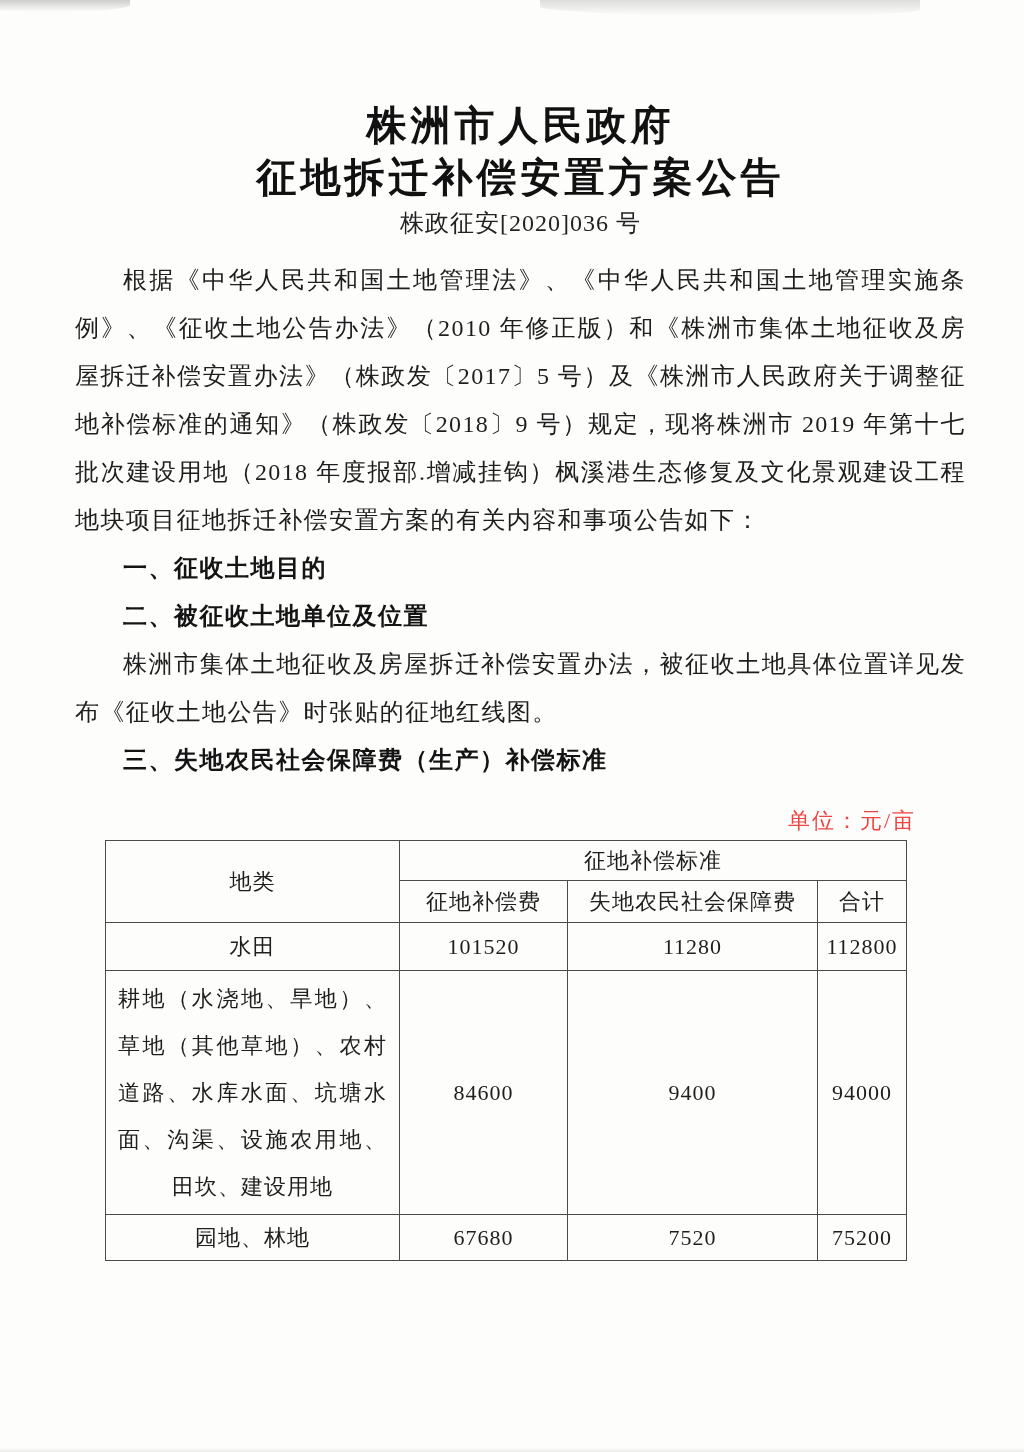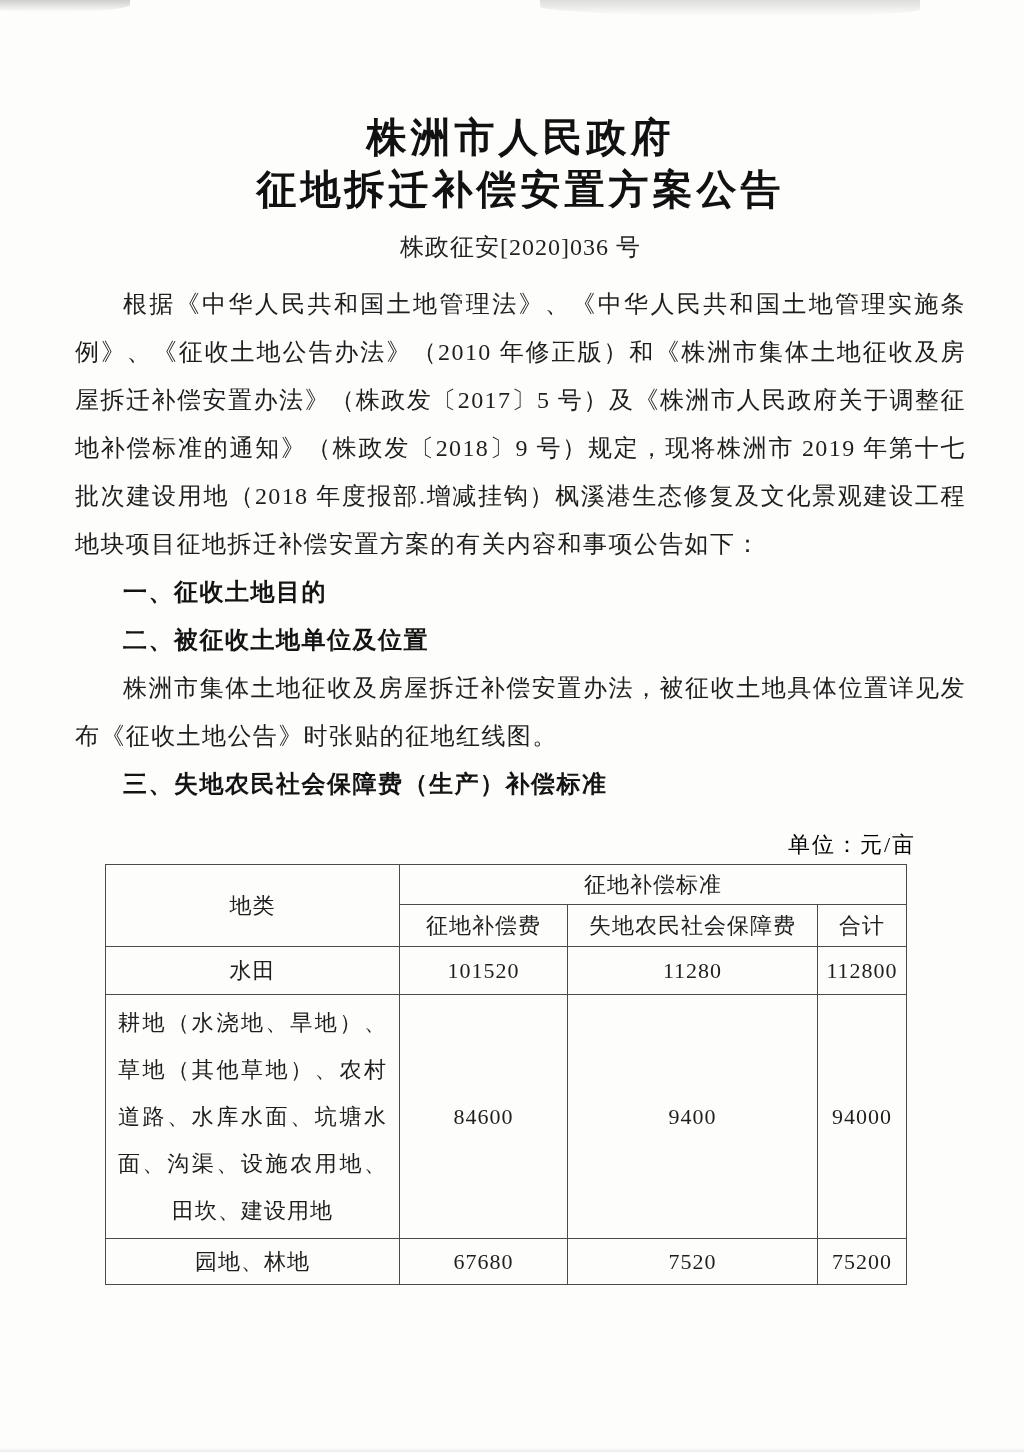--- a/index.html
+++ b/index.html
@@ -29,36 +29,36 @@
     background: linear-gradient(to bottom, rgba(140,140,140,.28), rgba(140,140,140,0));
     border-radius: 0 0 40% 60%;
   }
   .artifact-bottom {
     left: 0; bottom: 0; width: 1024px; height: 4px;
     background: linear-gradient(to top, rgba(150,150,150,.18), rgba(150,150,150,0));
   }
   .doc {
     position: absolute;
     left: 75px;
-    top: 112px;
+    top: 100px;
     width: 891px;
   }
   .title {
     text-align: center;
     font-size: 40px;
     font-weight: bold;
     line-height: 52px;
     letter-spacing: 4px;
     color: #111;
   }
   .doc-number {
     text-align: center;
     font-size: 24px;
     line-height: 30px;
-    margin-top: 16px;
+    margin-top: 4px;
     letter-spacing: 1px;
     color: #222;
   }
   .para {
     font-size: 24px;
     line-height: 48px;
     letter-spacing: 1.4px;
     text-align: justify;
     text-align-last: left;
     text-indent: 2em;
@@ -75,21 +75,21 @@
     margin: 0;
     color: #141414;
   }
   .unit-line {
     text-align: right;
     font-size: 22px;
     line-height: 30px;
     letter-spacing: 2px;
     margin-top: 22px;
     padding-right: 50px;
-    color: #000000;
+    color: #ef4444;
   }
   .comp-table {
     border-collapse: collapse;
     margin-left: 30px;
     margin-top: 4px;
     width: 801px;
     table-layout: fixed;
     font-size: 22px;
     color: #1e1e1e;
     padding-left: 40px;

